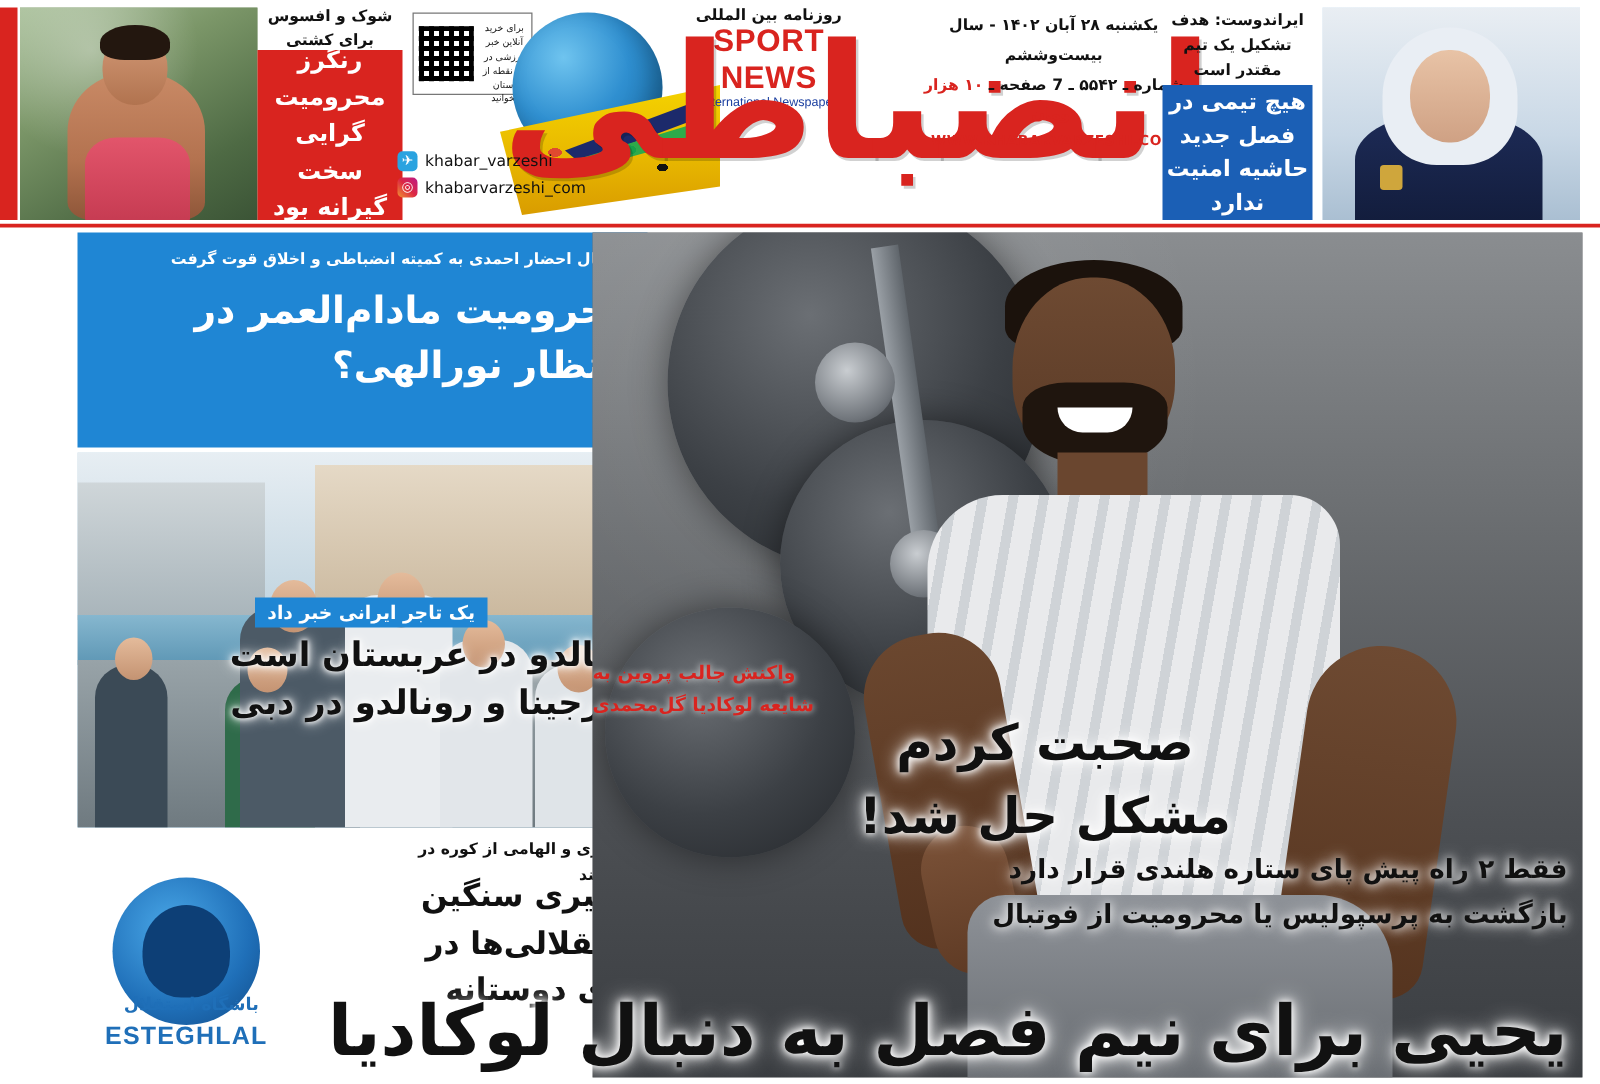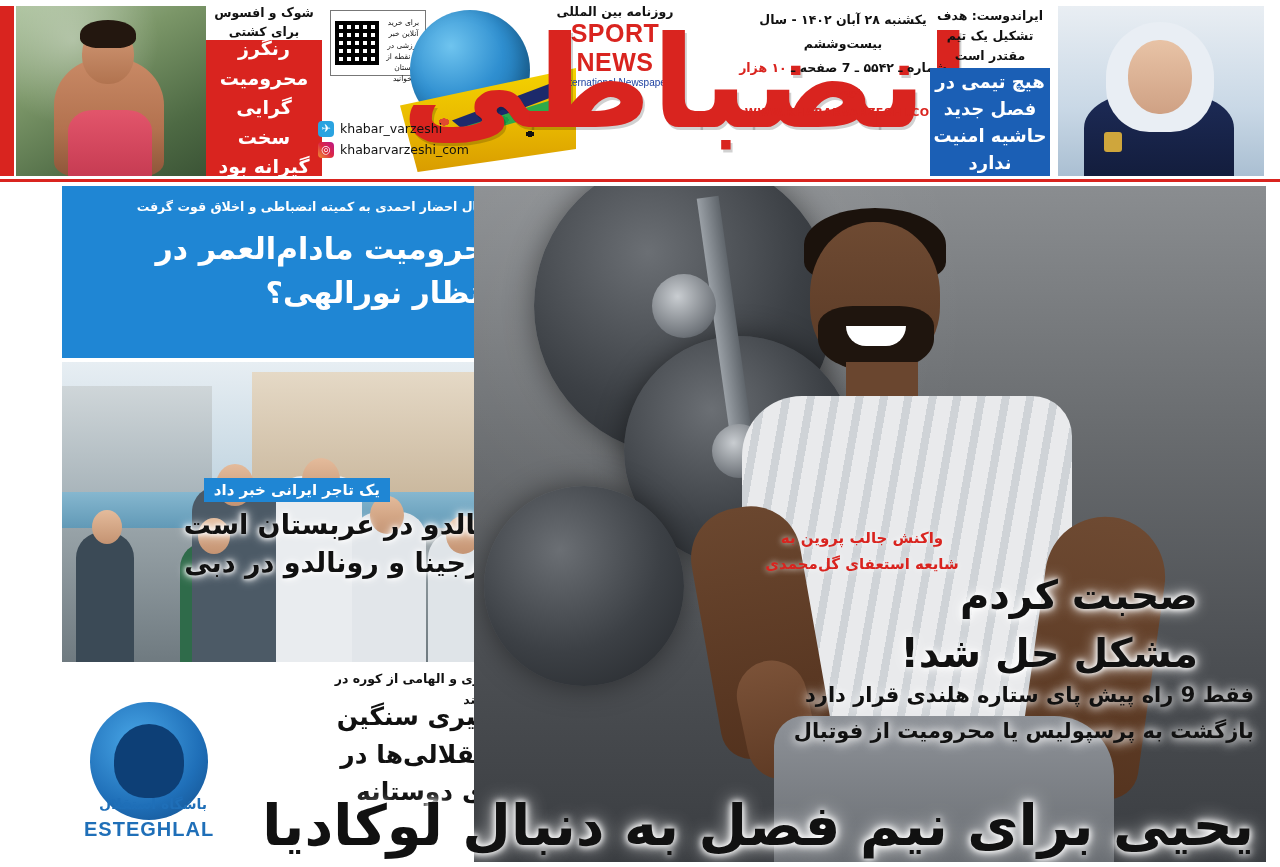--- a/index.html
+++ b/index.html
@@ -366,29 +366,29 @@
     position:absolute; left:268px; top:474px; width:70px; height:120px;
     background: linear-gradient(180deg,#7b5238,#5e3a24); border-radius:36px;
     transform: rotate(-12deg);
   }
   .athlete .leg {
     position:absolute; left:300px; top:530px; width:340px; height:146px;
     background: linear-gradient(180deg,#8e9298,#6a6e73); border-radius:30px 60px 0 0;
   }
 
   .main-kicker {
-    position:absolute; top:340px; left:0px; width:792px; text-align:center;
+    position:absolute; top:340px; left:0px; width:792px; text-align:left;
     padding-right:16px;
   }
   .main-kicker div {
     color:#d9241f; font-size:15px; font-weight:bold; line-height:1.7;
     text-shadow: 0 0 6px rgba(255,255,255,.9);
   }
   .main-head {
-    position:absolute; top:380px; left:0px; width:740px; text-align:right; padding-right:16px;
+    position:absolute; top:380px; left:0px; width:740px; text-align:center; padding-right:16px;
   }
   .main-head span {
     display:block; font-size:40px; font-weight:bold; color:#111; line-height:1.45;
     text-shadow: 0 0 9px #fff, 0 0 16px #fff, 0 0 5px #fff;
   }
 
   
   .bottom-lines {
     position:absolute; bottom:112px; left:0; width:792px; text-align:right; padding-right:12px;
   }
@@ -553,30 +553,30 @@
       <div class="neck"></div>
       <div class="shirt"></div>
       <div class="armL"></div>
       <div class="armR"></div>
       <div class="thumb"></div>
       <div class="leg"></div>
     </div>
 
     <div class="main-kicker">
       <div>واکنش جالب پروین به</div>
-      <div>شایعه استعفای گل‌محمدی</div>
+      <div>شایعه لوکادیا گل‌محمدی</div>
     </div>
 
     <div class="main-head">
       <span>صحبت کردم</span>
       <span>مشکل حل شد!</span>
     </div>
 
     <div class="bottom-lines">
-      <span>فقط 9 راه پیش پای ستاره هلندی قرار دارد</span>
+      <span>فقط ۲ راه پیش پای ستاره هلندی قرار دارد</span>
       <span>بازگشت به پرسپولیس یا محرومیت از فوتبال</span>
     </div>
   </div>
 
   <div class="mega-head">
     <span>یحیی برای نیم فصل به دنبال لوکادیا</span>
   </div>
 
 </div>
 

